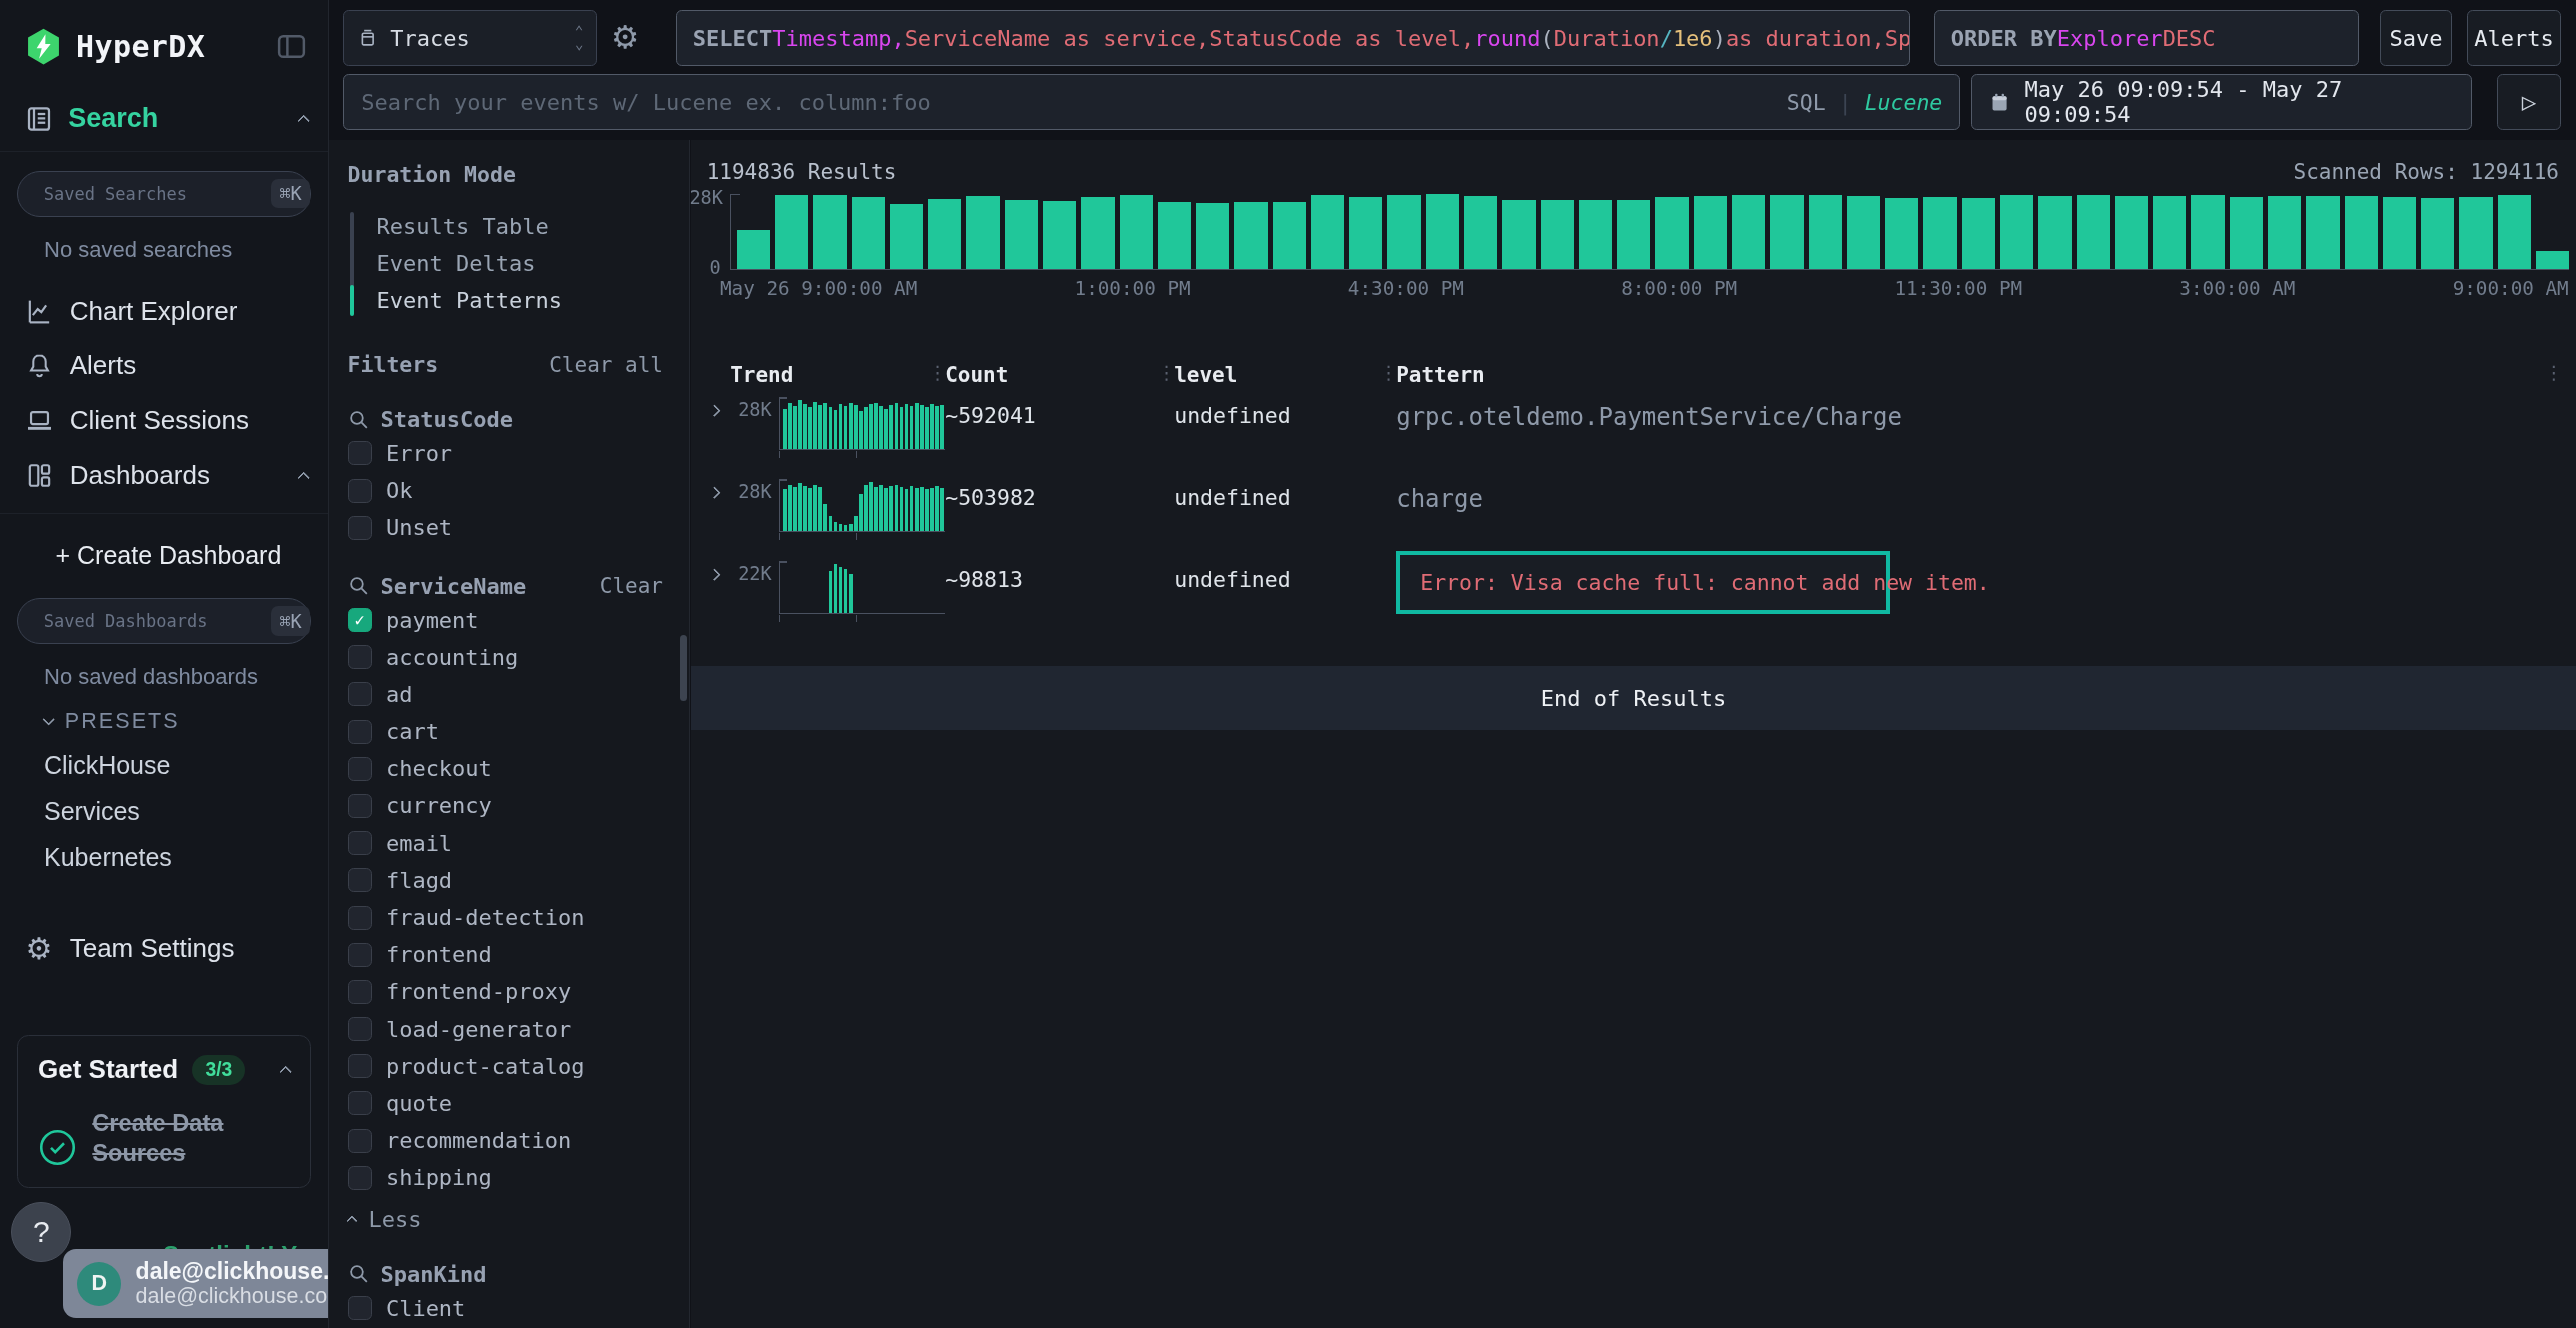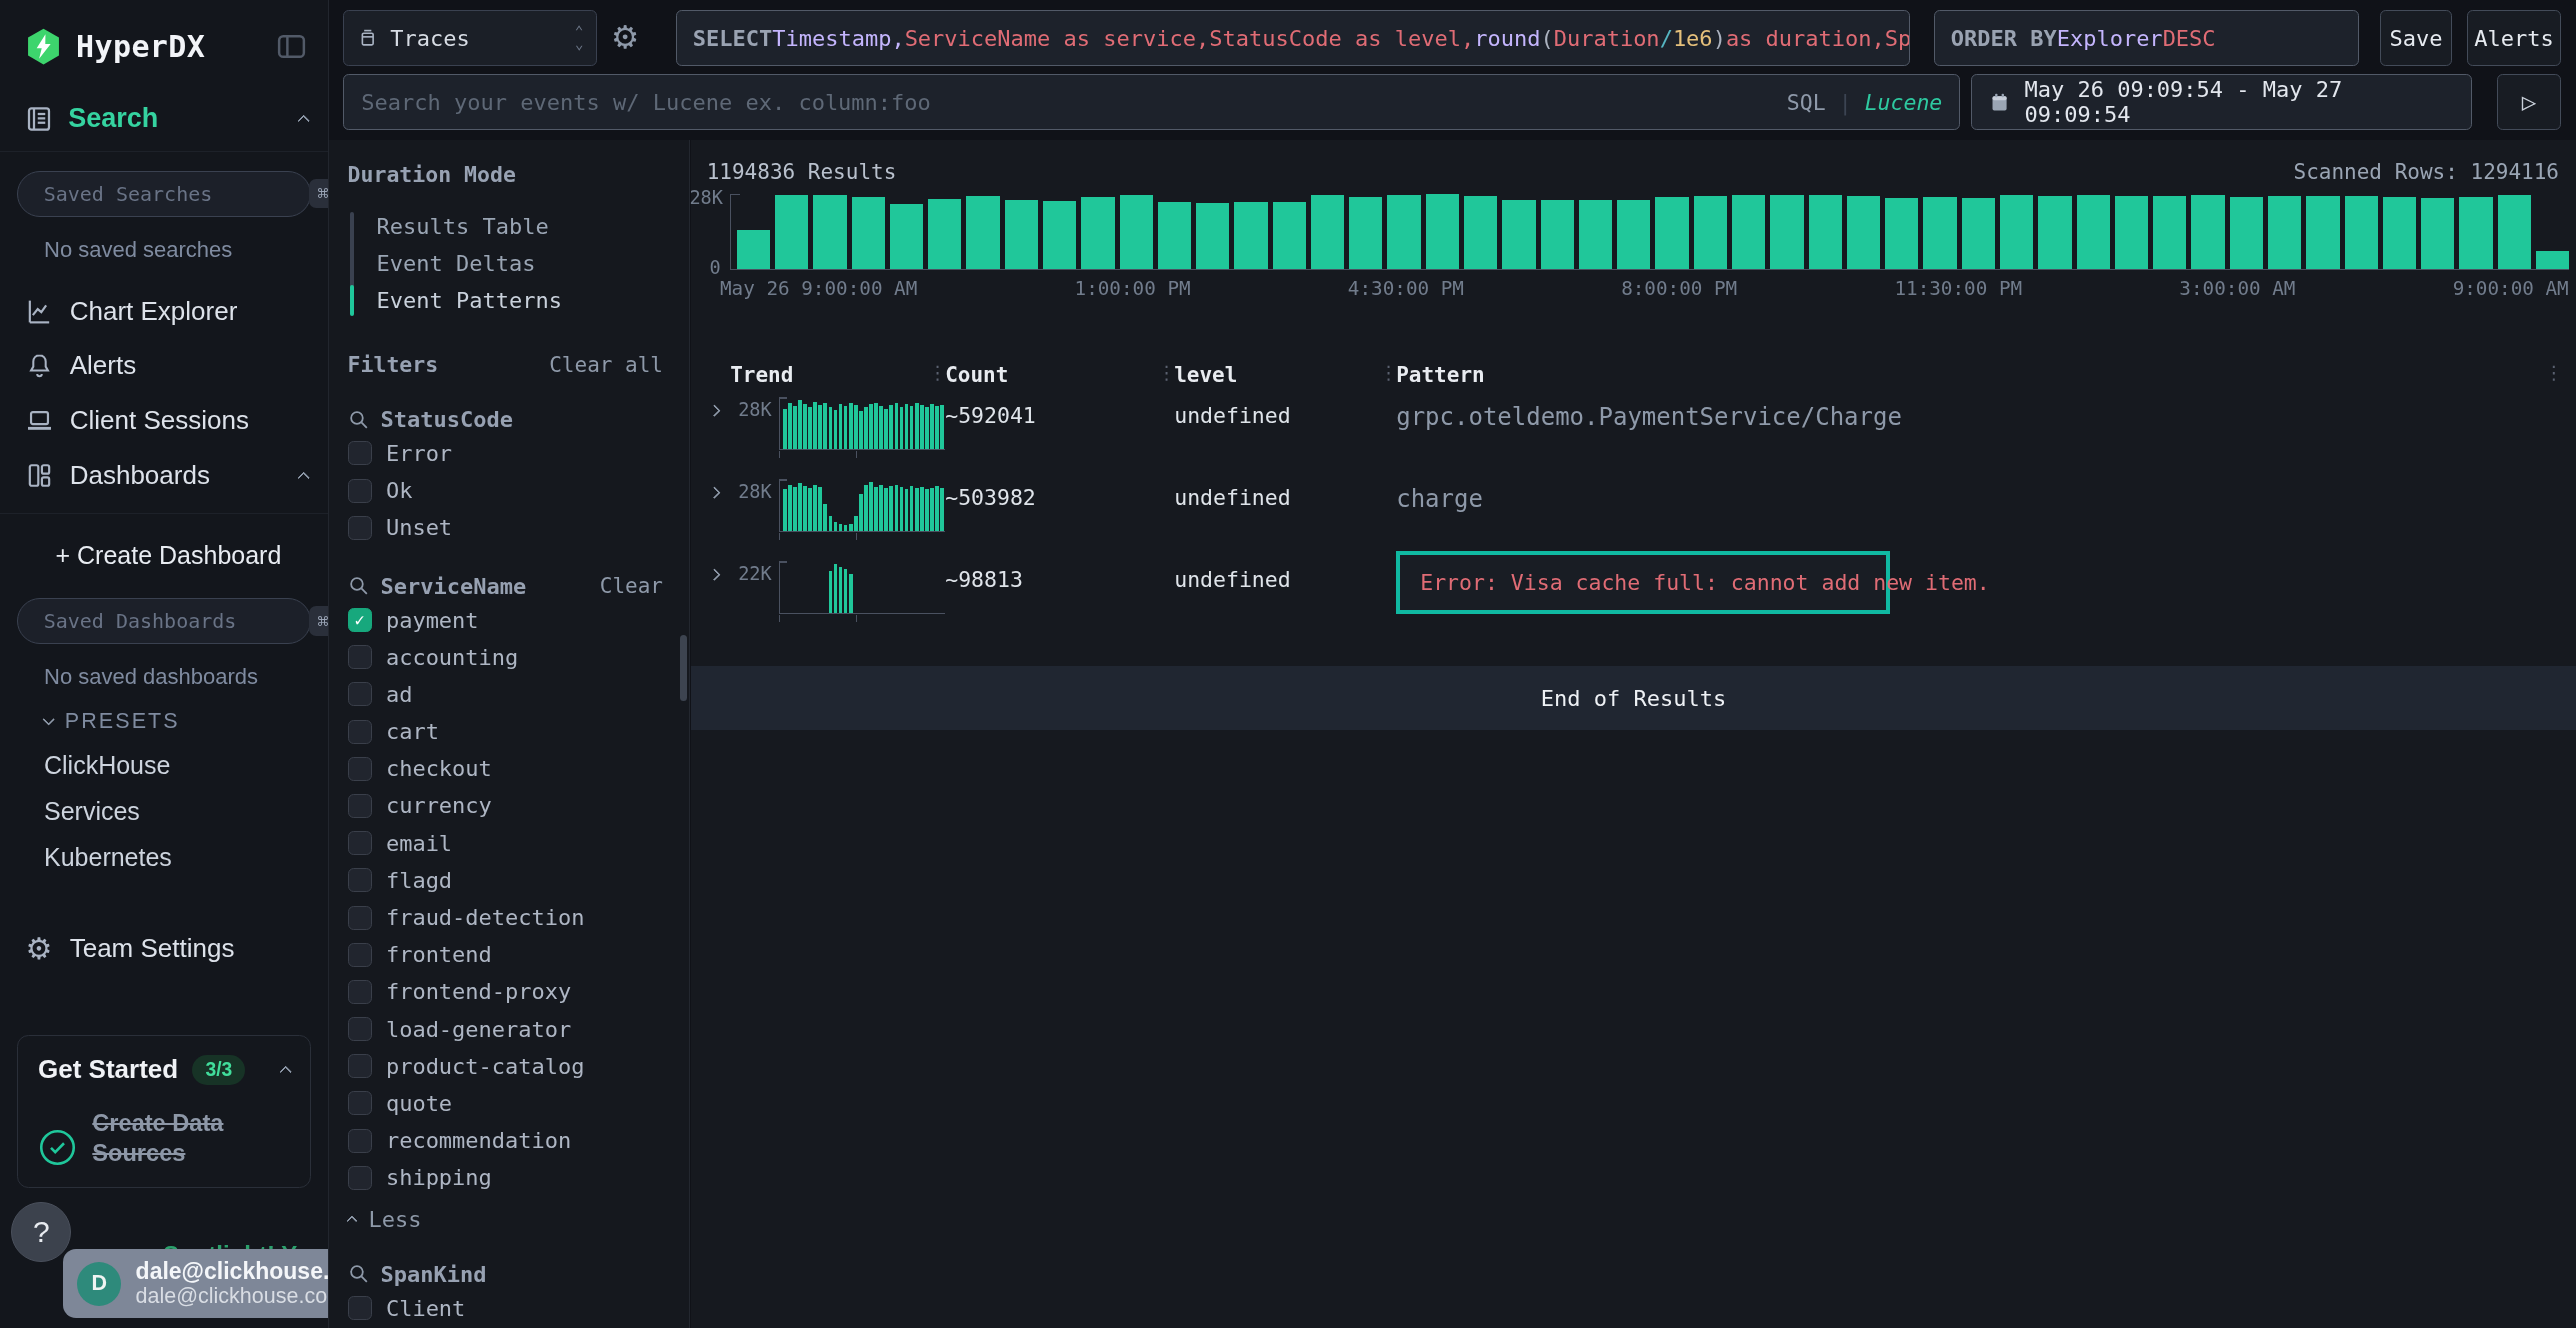--- a/index.html
+++ b/index.html
@@ -16,21 +16,21 @@
   #sidebar{position:absolute;left:0;top:0;width:329px;height:1328px;background:#13161c;
     border-right:1.4px solid #22262e;overflow:hidden;}
   #logo-row{display:flex;align-items:center;margin:27px 20px 0 24px;}
   #logo-title{color:#f2f4f8;font-weight:bold;font-size:30px;margin-left:13px;letter-spacing:0.4px;
     font-family:"DejaVu Sans Mono", monospace;flex:1}
   #search-row{display:flex;align-items:center;gap:14.3px;margin:37px 20px 17px 24px;}
   #search-row .lbl{color:#35d3a0;font-size:27px;font-weight:bold;flex:1}
   #sidebar .section-line{border-bottom:1.4px solid #1d2129;}
   .pill{display:flex;align-items:center;gap:10px;margin:18.6px 17px 0 17px;height:46px;
     background:#1c2029;border:1.4px solid #3a4150;border-radius:715px;padding:0 10px 0 15.7px;}
-  .pill input{flex:1;background:transparent;border:0;outline:0;color:#86efac;font-size:20px;
+  .pill input{flex:1;background:transparent;border:0;outline:0;color:#86efac;font-size:17px;
     font-family:"DejaVu Sans Mono", monospace;}
   .pill input::placeholder{color:#697386;}
   .kbd{background:#2a2f3a;border-radius:7.2px;color:#99a3b4;font-size:18.6px;padding:4.3px 8.6px;
     font-family:"DejaVu Sans Mono", monospace;}
   .side-note{color:#7f8ba0;font-size:22px;margin:20px 20px 0 44px;}
   .nav-item{display:flex;align-items:center;gap:15.7px;height:49px;margin:5.7px 20px 0 24px;color:#dde2ea;font-size:26px;cursor:pointer;}
   .nav-item .ico{width:30px;display:flex;justify-content:center;color:#a9b3c3;}
   .nav-item .grow{flex:1}
   #create-dash{color:#e8ecf2;font-size:25px;margin-left:31.5px;}
   .preset-hdr{display:flex;align-items:center;gap:11.4px;margin:18.6px 20px 0 44px;color:#7f8ba0;
@@ -64,21 +64,21 @@
   #topbar{position:absolute;left:329px;top:0;width:2247px;height:140px;background:#101218;}
   .tb-box{position:absolute;height:56px;top:10px;background:#1d222b;border:1.4px solid #525a68;
     border-radius:5.7px;display:flex;align-items:center;font-family:"DejaVu Sans Mono", monospace;}
   #source-select{left:14.3px;width:254px;border-color:#3a4150;background:#1b1f27;padding:0 13px;gap:11.4px;}
   #source-select .lbl{flex:1;color:#d7dce4;font-size:22px;}
   .updown{display:flex;flex-direction:column;gap:4.3px;align-items:center;color:#6b7586;font-size:14.3px;line-height:.7;}
   #tb-gear{position:absolute;left:282px;top:18.6px;color:#8e99a9;font-size:31.5px;font-family:"DejaVu Sans", sans-serif;}
   #query-box{left:347px;width:1234px;padding:0 15.7px;overflow:hidden;white-space:nowrap;}
   #query-box span,#order-box span{font-size:22px;}
   .tk-kw{color:#9aa3b2;font-weight:bold;}
-  .tk-purple{color:#c4b5fd;}
+  .tk-purple{color:#d946ef;}
   .tk-red{color:#e06c75;}
   .tk-cyan{color:#56b6c2;}
   .tk-yellow{color:#e5c07b;}
   .tk-fg{color:#abb2bf;}
   #order-box{left:1605px;width:425px;padding:0 15.7px;white-space:nowrap;overflow:hidden;}
   .tb-btn{position:absolute;top:10px;height:56px;background:#181c23;border:1.4px solid #434b59;border-radius:5.7px;
     color:#e6eaf0;font-size:22px;display:flex;align-items:center;justify-content:center;
     font-family:"DejaVu Sans Mono", monospace;cursor:pointer;}
   #save-btn{left:2051px;width:72px;}
   #alerts-btn{left:2138px;width:94px;}

